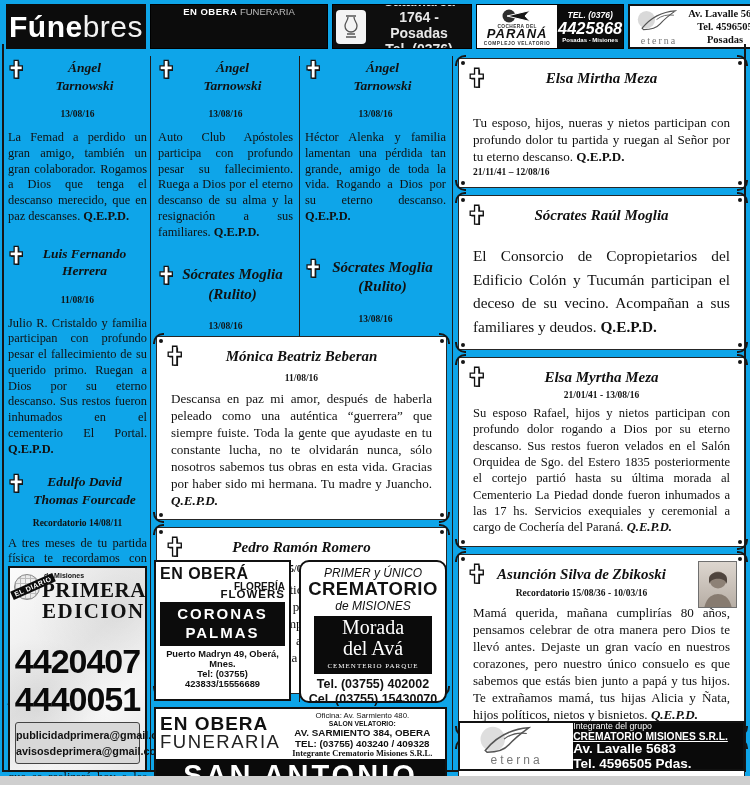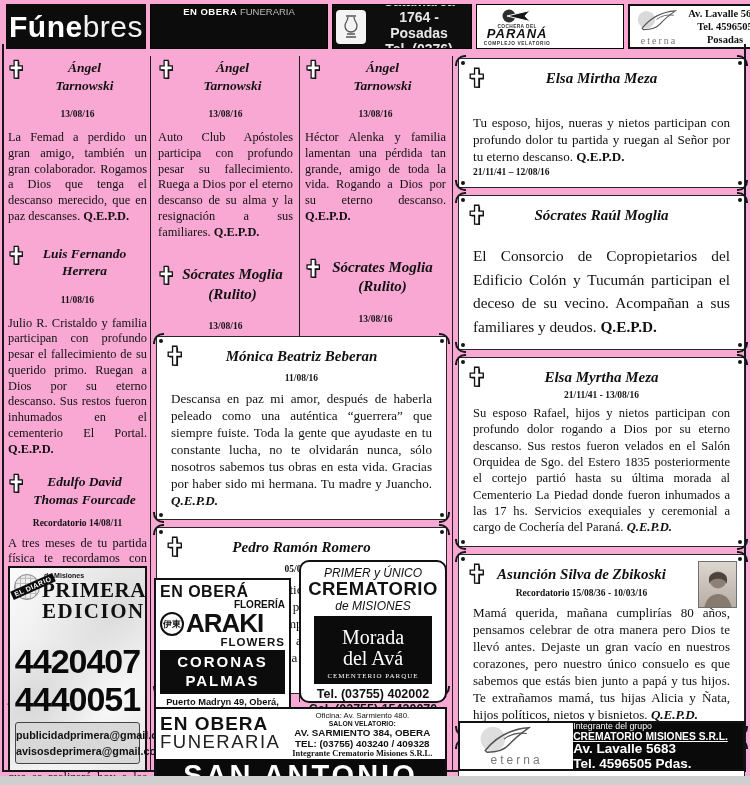--- a/index.html
+++ b/index.html
@@ -1,18 +1,18 @@
 <!DOCTYPE html>
 <html><head>
 <meta charset="utf-8">
 <style>
   * { margin:0; padding:0; box-sizing:border-box; }
   html,body { background:#e8e8e8; }
   .page {
-    position:relative; width:750px; height:785px; background:#f9a8d4;
+    position:relative; width:750px; height:785px; background:#0ea5e9;
     font-family:"Liberation Serif","DejaVu Serif",serif; color:#111;
     overflow:hidden; margin:0 auto;
   }
 
   
   .frame { position:absolute; left:2px; top:44px; width:744px; height:728px;
     border-left:2px solid #161616; border-right:2px solid #161616; border-bottom:2px solid #161616; }
   .graybar { position:absolute; left:0; bottom:0; width:100%; height:9px; background:#cfcfcf; }
 
   
@@ -124,39 +124,39 @@
     font-size:21px; letter-spacing:.5px; }
   .primera .t2 { position:absolute; left:32px; top:31px; font-family:"Liberation Serif",serif; font-weight:bold;
     font-size:21px; letter-spacing:1.5px; }
   .primera .nums { margin-top:18px; text-align:center; font-weight:bold; font-size:34px; letter-spacing:-1px;
     line-height:1.12; color:#0a0a0a; }
   .primera .mails { position:absolute; left:5px; right:5px; bottom:6px; background:#d8d8d8; border:1px solid #444;
     border-radius:3px; text-align:center; font-weight:bold; font-size:10.8px; padding:4px 0; line-height:1.5; }
 
   
   .midads { position:absolute; left:154px; top:560px; width:293px; height:212px; font-family:"Liberation Sans",sans-serif; }
-  .araki { position:absolute; left:0; top:18px; width:137px; height:141px; border:2px solid #111; background:#fff; padding:3px 4px; }
+  .araki { position:absolute; left:0; top:0; width:137px; height:141px; border:2px solid #111; background:#fff; padding:3px 4px; }
   .araki .eo { font-size:16px; font-weight:bold; letter-spacing:.5px; }
   .araki .fl2 { text-align:right; font-size:10px; font-weight:bold; margin-top:-2px; }
   .araki .logorow { position:relative; height:30px; }
   .araki .kcirc { position:absolute; left:0; top:2px; width:24px; height:24px; border:2px solid #111; border-radius:50%;
     display:flex; align-items:center; justify-content:center; font-size:9px; font-weight:bold; }
   .araki .brand { position:absolute; left:26px; top:-2px; font-size:26px; font-weight:bold; letter-spacing:-1px; }
   .araki .flow { text-align:right; font-size:11.5px; font-weight:bold; letter-spacing:1px; margin-top:-4px; }
   .araki .blackbox { background:#0c0c0c; color:#fff; text-align:center; font-weight:bold; font-size:15px;
     letter-spacing:2px; line-height:1.25; padding:3px 0; margin-top:2px; }
   .araki .addr { font-size:9.3px; font-weight:bold; text-align:center; margin-top:3px; }
   .araki .tel { font-size:9.3px; font-weight:bold; text-align:center; }
 
   .crema { position:absolute; right:0; top:0; width:148px; height:143px; border:2px solid #111; border-radius:10px;
     background:#fff; text-align:center; padding:4px 5px; }
   .crema .l1 { font-style:italic; font-size:12px; }
   .crema .l2 { font-weight:bold; font-size:18.5px; letter-spacing:.5px; line-height:1; }
   .crema .l3 { font-style:italic; font-size:12px; }
-  .crema .bb { background:#0b0b0b; color:#fff; margin:3px 8px; padding:11px 0 4px; font-family:"Liberation Serif",serif; }
+  .crema .bb { background:#0b0b0b; color:#fff; margin:3px 8px; padding:1px 0 4px; font-family:"Liberation Serif",serif; }
   .crema .bb .m1 { font-size:20px; line-height:1.05; }
   .crema .bb .m2 { font-size:20px; line-height:1.05; }
   .crema .bb .m3 { font-size:7px; letter-spacing:1px; margin-top:3px; }
   .crema .tel { font-weight:bold; font-size:12.5px; line-height:1.25; }
 
   .sanant { position:absolute; left:0; top:147px; width:293px; border:2px solid #111; background:#fff; }
   .sanant .top { display:flex; padding:2px 4px 1px; }
   .sanant .left { width:44%; padding-top:3px; }
   .sanant .left .a { font-size:19px; font-weight:bold; letter-spacing:1px; line-height:1; }
   .sanant .left .b { font-size:18.5px; letter-spacing:1.5px; line-height:1; color:#222; }
@@ -212,20 +212,25 @@
     <div class="had had3">
       <div class="lg">
         <svg width="34" height="16" viewBox="0 0 34 16">
           <circle cx="9" cy="8" r="6.5" fill="#2e2e2e"></circle>
           <path d="M7 8 L30 2.5 L25 8 L30 13.5 Z" fill="#161616" stroke="#fff" stroke-width="1"></path>
         </svg>
         <div class="lgtop">COCHERA DEL</div>
         <div class="lgname">PARANÁ</div>
         <div class="lgsub">COMPLEJO VELATORIO</div>
       </div>
+      <div class="blk">
+        <div class="tl1">TEL. (0376)</div>
+        <div class="tl2">4425868</div>
+        <div class="tl3">Posadas - Misiones</div>
+      </div>
     </div>
 
     <div class="had4">
       <div class="lg">
         <svg style="position:absolute;left:6px;top:2px" width="44" height="26" viewBox="0 0 60 36">
           <circle cx="14" cy="16" r="12" fill="#d9d9d9"></circle>
           <path d="M8 28 Q26 6 54 4 Q40 14 33 22 Q26 30 10 30 Z" fill="none" stroke="#555" stroke-width="1.6"></path>
           <path d="M28 16 Q38 8 52 10" stroke="#555" stroke-width="1.2" fill="none"></path>
         </svg>
         <div class="etx">eterna</div>
@@ -393,21 +398,21 @@
     <div class="ornate r3">
       <i class="fl tl"></i>
         <i class="fl tr"></i>
         <i class="fl bl"></i>
         <i class="fl br"></i>
       <span class="o-cross"><svg width="16" height="22" viewBox="0 0 22 30">
             <path d="M9 3h6v8h6v6h-6v12h-6V17H3v-6h6z" fill="#1a1a1a" transform="translate(1.6,1.6)"></path>
             <path d="M9 3h6v8h6v6h-6v12h-6V17H3v-6h6z" fill="#fff" stroke="#111" stroke-width="1.8"></path>
           </svg></span>
       <div class="o-name">Elsa Myrtha Meza</div>
-      <div class="o-date" style="margin:4px 0 5px">21/11/41 - 13/08/16</div>
+      <div class="o-date" style="margin:4px 0 5px">21/01/41 - 13/08/16</div>
       <p class="o-body" style="font-size:12.6px"><span>Su esposo Rafael, hijos y nietos participan con profundo dolor rogando a Dios por su eterno descanso. Sus restos fueron velados en el Salón Orquidea de Sgo. del Estero 1835 posteriormente el cortejo partió hasta su última morada al Cementerio La Piedad donde fueron inhumados a las 17 hs. Servicios exequiales y ceremonial a cargo de Cochería del Paraná.</span> <span class="qepd" style="font-style:italic">Q.E.P.D.</span></p>
     </div>
 
     <div class="ornate r4">
       <i class="fl tl"></i>
         <i class="fl tr"></i>
         <i class="fl bl"></i>
         <i class="fl br"></i>
       <span class="o-cross"><svg width="16" height="22" viewBox="0 0 22 30">
             <path d="M9 3h6v8h6v6h-6v12h-6V17H3v-6h6z" fill="#1a1a1a" transform="translate(1.6,1.6)"></path>
@@ -453,24 +458,20 @@
     <div class="mails">
       <div>publicidadprimera@gmail.com</div>
       <div>avisosdeprimera@gmail.com</div>
     </div>
   </div>
 
   <div class="midads">
     <div class="araki">
       <div class="eo">EN OBERÁ</div>
       <div class="fl2">FLORERÍA</div>
-      <div class="logorow">
-        <div class="kcirc">伊東</div>
-        <div class="brand">ARAKI</div>
-      </div>
       <div class="flow">FLOWERS</div>
       <div class="blackbox">
         <div>CORONAS</div>
         <div>PALMAS</div>
       </div>
       <div class="addr">Puerto Madryn 49, Oberá, Mnes.</div>
       <div class="tel">Tel: (03755) 423833/15556689</div>
     </div>
 
     <div class="crema">

